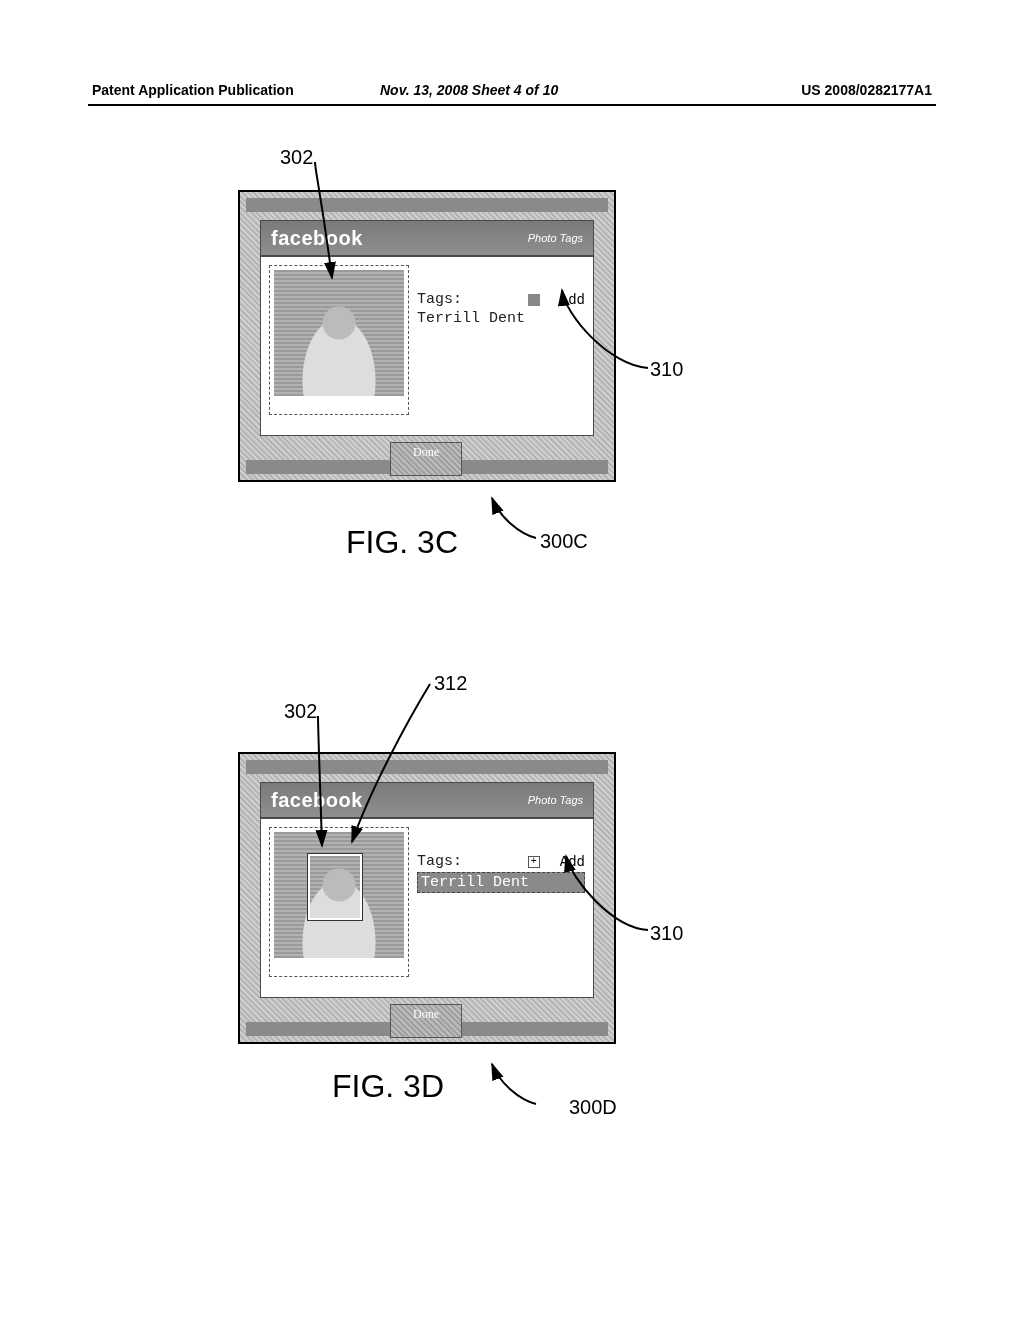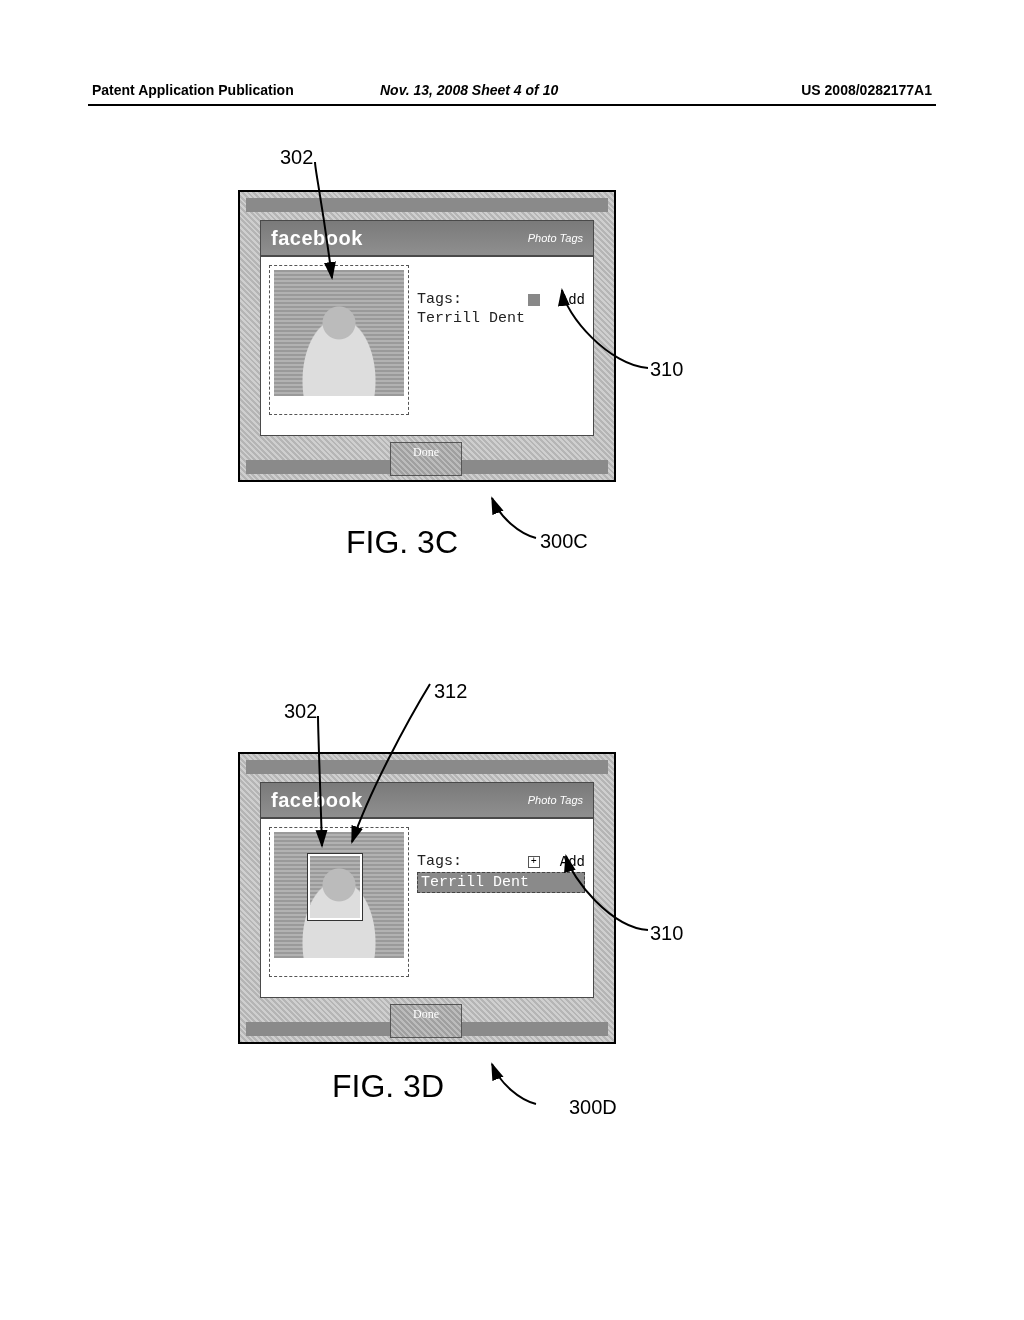--- a/index.html
+++ b/index.html
@@ -226,21 +226,21 @@
           </button>
         </div>
         <div class="tag-name selected">Terrill Dent</div>
       </div>
     </div>
 
     <div class="done-btn">Done</div>
   </div>
 
   <span class="lbl" style="left:284px; top:40px;">302</span>
-  <span class="lbl" style="left:434px; top:12px;margin-top:8px;">312</span>
+  <span class="lbl" style="left:434px; top:12px;">312</span>
   <span class="lbl" style="left:650px; top:262px;">310</span>
   <span class="lbl" style="left:569px; top:436px;">300D</span>
   <span class="fig-caption" style="left:332px; top:408px;">FIG. 3D</span>
 
   <svg class="overlay" width="1024" height="480">
     <defs>
       <marker id="ah2" markerWidth="10" markerHeight="10" refX="8" refY="3" orient="auto">
         <path d="M0,0 L9,3 L0,6 Z" fill="#000"></path>
       </marker>
     </defs>

